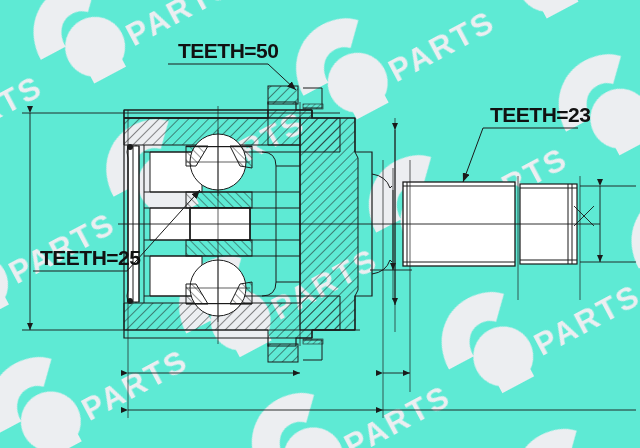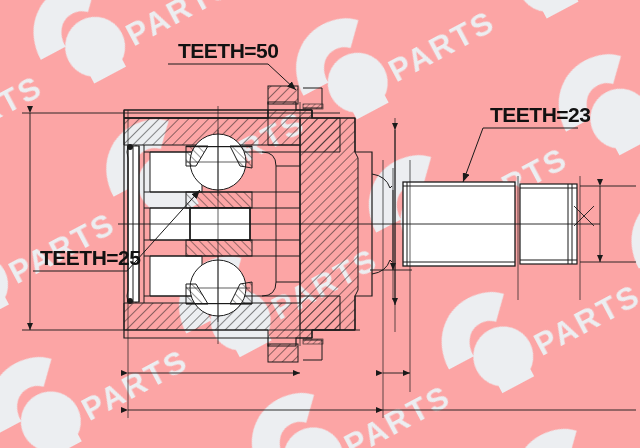--- a/index.html
+++ b/index.html
@@ -1,18 +1,18 @@
 <!DOCTYPE html>
 <html><head>
 <meta charset="utf-8">
 <style>
   html,body{margin:0;padding:0;background:#ffffff;}
   body{width:640px;height:448px;overflow:hidden;
        font-family:"Liberation Sans", sans-serif;}
-  #stage{position:relative;width:640px;height:448px;background:#fca5a5;}
+  #stage{position:relative;width:640px;height:448px;background:#5eead4;}
   #stage svg{position:absolute;left:0;top:0;}
   .wm{position:absolute;left:0;top:0;width:640px;height:448px;pointer-events:none;}
 </style>
 </head>
 <body>
 
 <div id="stage">
 
   <svg class="wm" width="640" height="448" viewBox="0 0 640 448">
     <defs>

